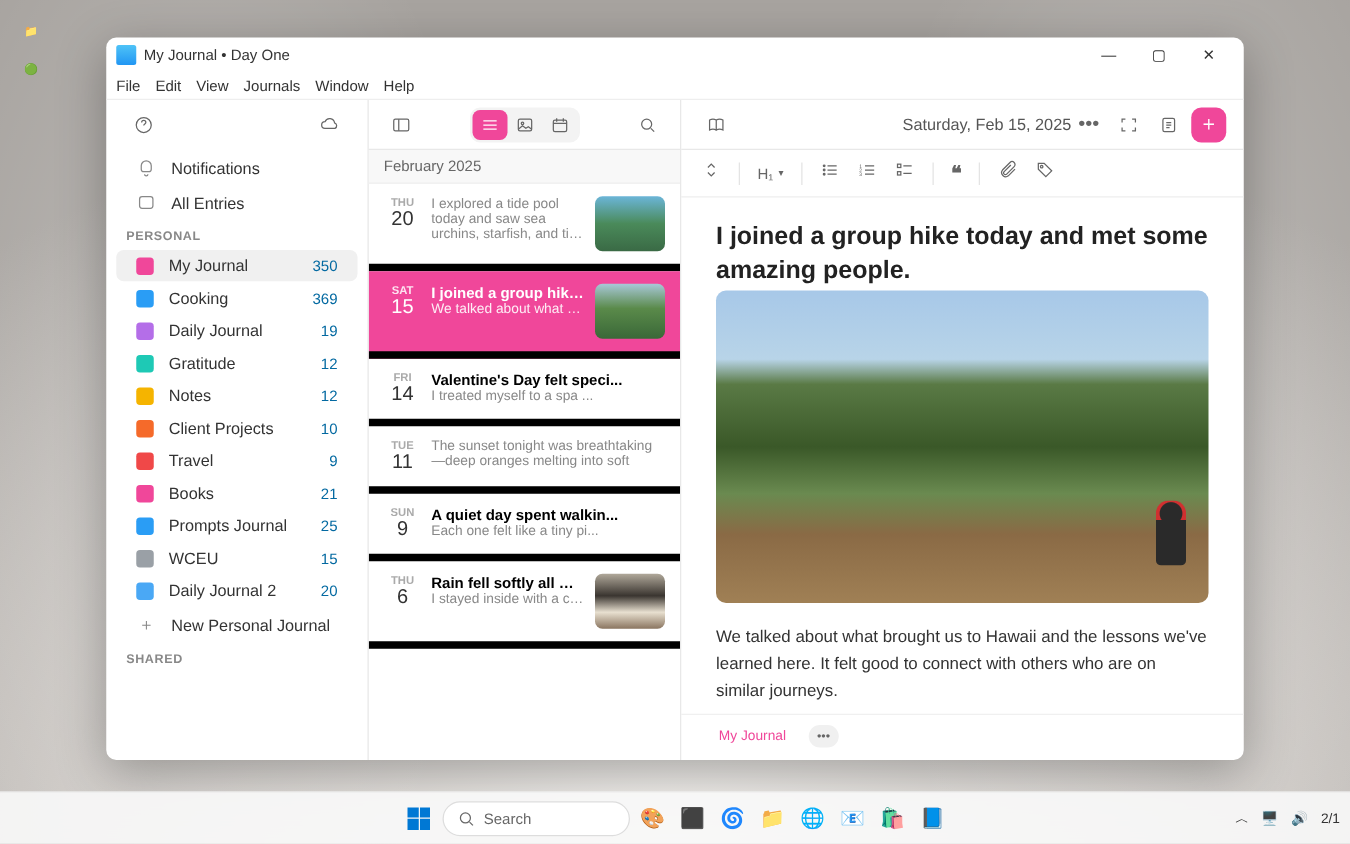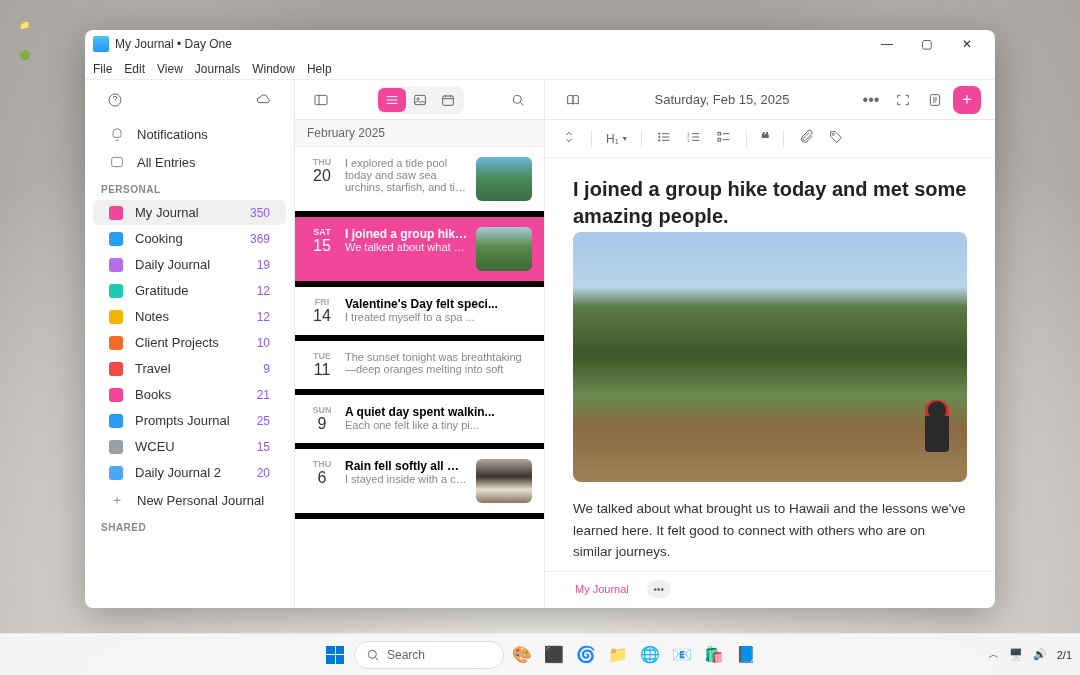--- a/index.html
+++ b/index.html
@@ -19,21 +19,21 @@
 .app-body { flex: 1; display: flex; overflow: hidden; }
 
 .sidebar { width: 210px; border-right: 1px solid #e8e8e8; display: flex; flex-direction: column; overflow-y: auto; }
 .sidebar-top { height: 40px; display: flex; align-items: center; justify-content: space-between; padding: 0 16px; }
 .icon-btn { width: 28px; height: 28px; display: flex; align-items: center; justify-content: center; color: #666; border-radius: 6px; }
 .sidebar-section-label { font-size: 10px; font-weight: 700; color: #888; letter-spacing: 0.5px; padding: 8px 16px 4px; }
 .sb-item { display: flex; align-items: flex-end; padding: 5px 16px; font-size: 13px; color: #333; gap: 12px; border-radius: 6px; margin: 1px 8px; }
 .sb-item.selected { background: #f0f0f0; }
 .sb-item .dot { width: 14px; height: 14px; border-radius: 3px; flex-shrink: 0; }
 .sb-item .label { flex: 1; }
-.sb-item .count { font-size: 12px; color: #8b5cf6; }
+.sb-item .count { font-size: 12px; color: #0369a1; }
 .sb-icon { width: 16px; height: 16px; display:flex; align-items:center; justify-content:center; color:#888; }
 
 .entry-list { width: 250px; border-right: 1px solid #e8e8e8; display: flex; flex-direction: column; }
 .entry-toolbar { height: 40px; display: flex; align-items: center; justify-content: space-between; padding: 0 12px; border-bottom: 1px solid #e8e8e8; }
 .tb-group { display: flex; align-items: center; gap: 4px; }
 .view-btns { display:flex; background:#f3f3f3; border-radius:8px; padding:2px; }
 .view-btn { width:28px; height:24px; display:flex; align-items:center; justify-content:center; border-radius:6px; color:#666; }
 .view-btn.active { background:#f0479a; color:#fff; }
 .entry-month { padding: 6px 12px; font-size: 12px; color: #666; background: #f8f8f8; border-bottom: 1px solid #eee; }
 .entries { flex: 1; overflow-y: auto; }
@@ -46,21 +46,21 @@
 .entry.selected .dnum { color: #fff; }
 .entry .content-col { flex: 1; min-width: 0; }
 .entry .etitle { font-size: 12px; font-weight: 700; white-space: nowrap; overflow: hidden; text-overflow: ellipsis; }
 .entry .epreview { font-size: 11px; color: #888; white-space: nowrap; overflow: hidden; text-overflow: ellipsis; }
 .entry.selected .epreview { color: rgba(255,255,255,0.9); }
 .entry .thumb { width: 56px; height: 44px; border-radius: 6px; flex-shrink: 0; }
 .entry .epreview.multiline { white-space: normal; display: -webkit-box; -webkit-line-clamp: 3; -webkit-box-orient: vertical; }
 
 .editor { flex: 1; display: flex; flex-direction: column; }
 .editor-top { height: 40px; display: flex; align-items: center; padding: 0 14px; border-bottom: 1px solid #e8e8e8; }
-.editor-top .date-label { flex: 1; text-align: center; font-size: 13px; color: #555; }
+.editor-top .date-label { flex: 1; text-align: right; font-size: 13px; color: #555; }
 .add-btn { width: 28px; height: 28px; background: #f0479a; border-radius: 8px; display: flex; align-items: center; justify-content: center; color: #fff; font-size: 16px; }
 .format-bar { height: 38px; display: flex; align-items: center; padding: 0 16px; gap: 14px; border-bottom: 1px solid #eee; color: #666; }
 .format-sep { width: 1px; height: 18px; background: #e4e4e4; }
 .editor-body { flex: 1; padding: 18px 28px; overflow-y: auto; }
 .editor-title { font-size: 20px; font-weight: 700; color: #222; margin-bottom: 2px; line-height: 1.35; }
 .editor-img { width: 100%; height: 250px; border-radius: 8px; margin-bottom: 16px; background: linear-gradient(180deg, #a7c8e8 0%, #b8d4e8 22%, #5a7a45 30%, #3a5828 50%, #6a8a50 65%, #8a6a45 78%, #a08055 100%); position: relative; }
 .editor-img::after { content:""; position:absolute; right:18px; bottom:30px; width:24px; height:52px; background: radial-gradient(circle at 50% 20%, #2a2a2a 20%, transparent 22%), linear-gradient(180deg, #d03030 30%, #2a2a2a 30%); border-radius: 10px 10px 4px 4px; }
 .editor-text { font-size: 13.5px; color: #333; line-height: 1.6; }
 .editor-tags { padding: 8px 20px 10px; display: flex; align-items: center; gap: 8px; border-top: 1px solid #f0f0f0; }
 .tag { font-size: 11px; color: #f0479a; padding: 3px 10px; border-radius: 10px; background:#fff; }

